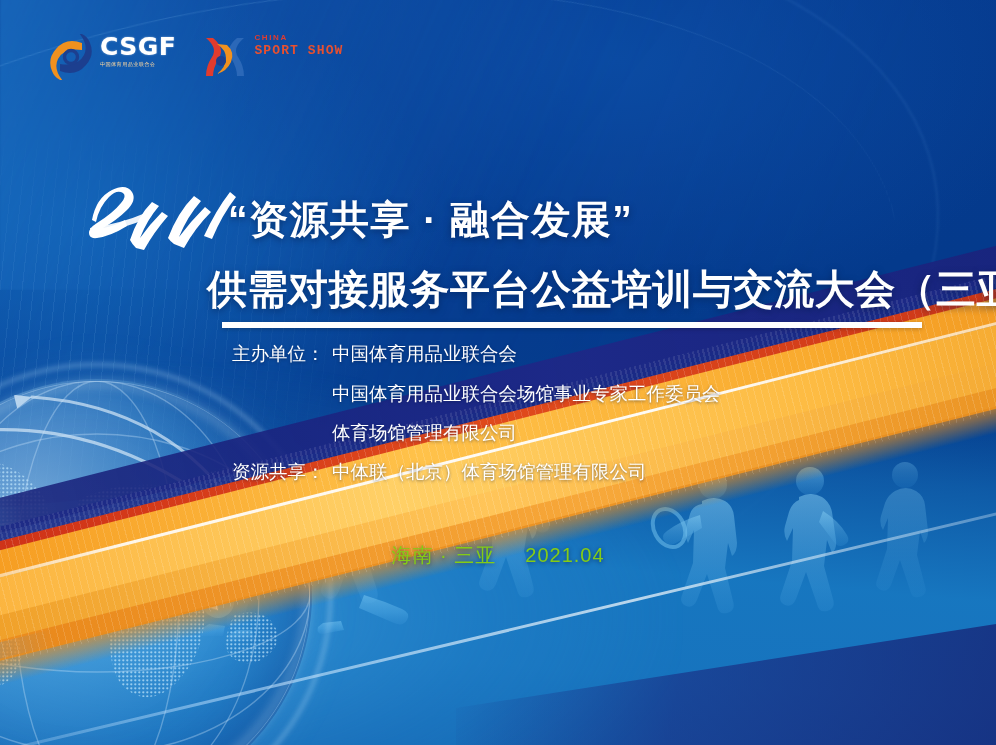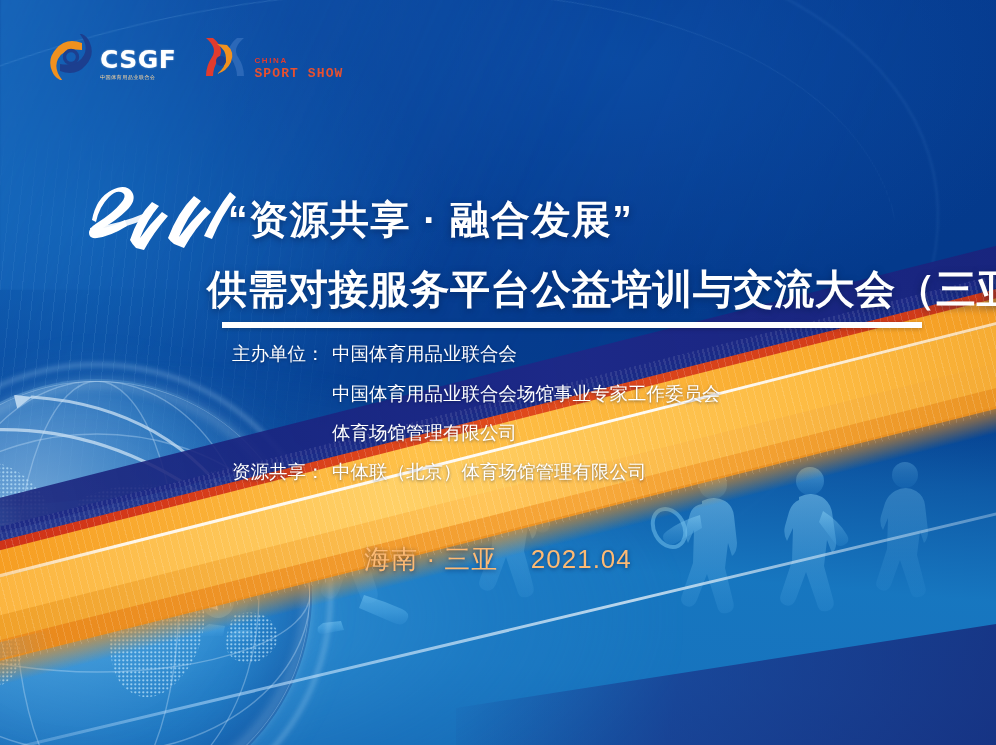--- a/index.html
+++ b/index.html
@@ -157,21 +157,21 @@
     background: linear-gradient(100deg, rgba(24,30,110,0) 0%, rgba(26,34,122,0.55) 40%, rgba(22,30,112,0.75) 100%);
     clip-path: polygon(0 62%, 100% 4%, 100% 100%, 0 100%);
   }
 
   
   .athletes { position: absolute; left: 0; bottom: 0; width: 100%; height: 300px; }
   .athletes svg { position: absolute; bottom: 0; }
 
   
   .logo-row { position: absolute; left: 48px; top: 34px; display: flex; align-items: center; gap: 28px; }
-  .logo { display: flex; align-items: flex-end; gap: 6px; }
+  .logo { display: flex; align-items: flex-start; gap: 6px; }
   .logo-csgf-text { display: flex; flex-direction: column; line-height: 1; }
   .logo-csgf-main {
     font-size: 25px; font-weight: 700; letter-spacing: 0.5px; color: #ffffff;
     font-family: "DejaVu Sans", sans-serif;
     text-shadow: 0 0 2px rgba(255,255,255,.5);
   }
   .logo-csgf-sub { font-size: 5.2px; color: #ffd9a0; letter-spacing: 0.35px; margin-top: 3px; white-space: nowrap; }
   .logo-css-text { display: flex; flex-direction: column; line-height: 1; margin-left: 2px; }
   .logo-css-1 { font-size: 8px; font-weight: 700; color: #e23b2e; letter-spacing: 1.6px; }
   .logo-css-2 { font-size: 13px; font-weight: 700; color: #e8502f; letter-spacing: 1.1px; margin-top: 2px; font-family: Liberation Mono, monospace; }
@@ -212,21 +212,21 @@
     text-shadow: 0 1px 3px rgba(0,20,60,0.5);
   }
   .org-value {
     font-size: 18.5px; color: #ffffff; white-space: nowrap;
     text-shadow: 0 1px 3px rgba(0,20,60,0.5);
   }
 
   .venue-line {
     position: absolute; left: 0; right: 0; top: 542px;
     text-align: center;
-    font-size: 26px; color: #fdba74; letter-spacing: 1px;
+    font-size: 20px; color: #84cc16; letter-spacing: 1px;
     text-shadow: 0 1px 4px rgba(0,25,70,0.6);
   }
   .venue-line .gap { display: inline-block; width: 16px; }
 </style>
 </head>
 <body>
 
 <div class="poster">
 
   <div class="bg-base"></div>

